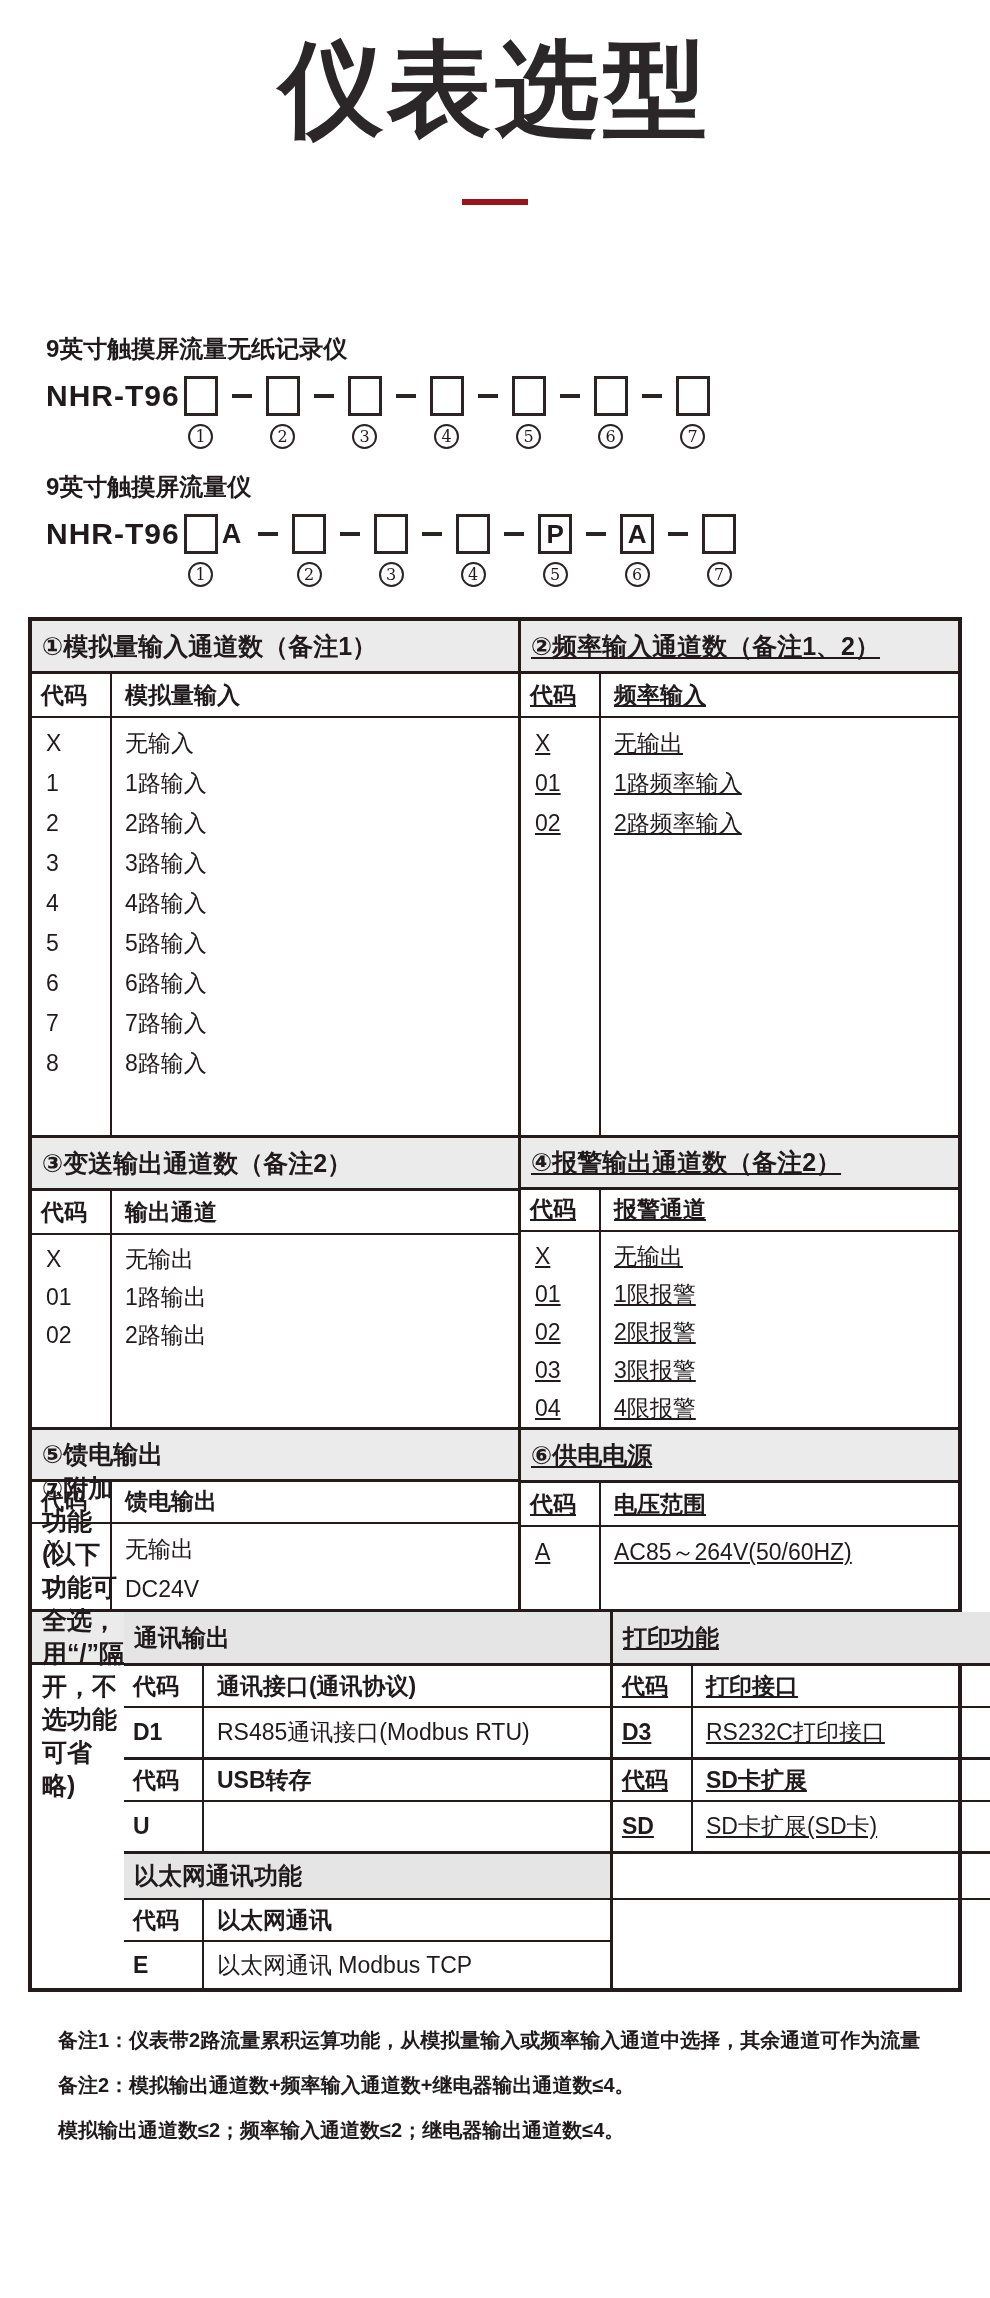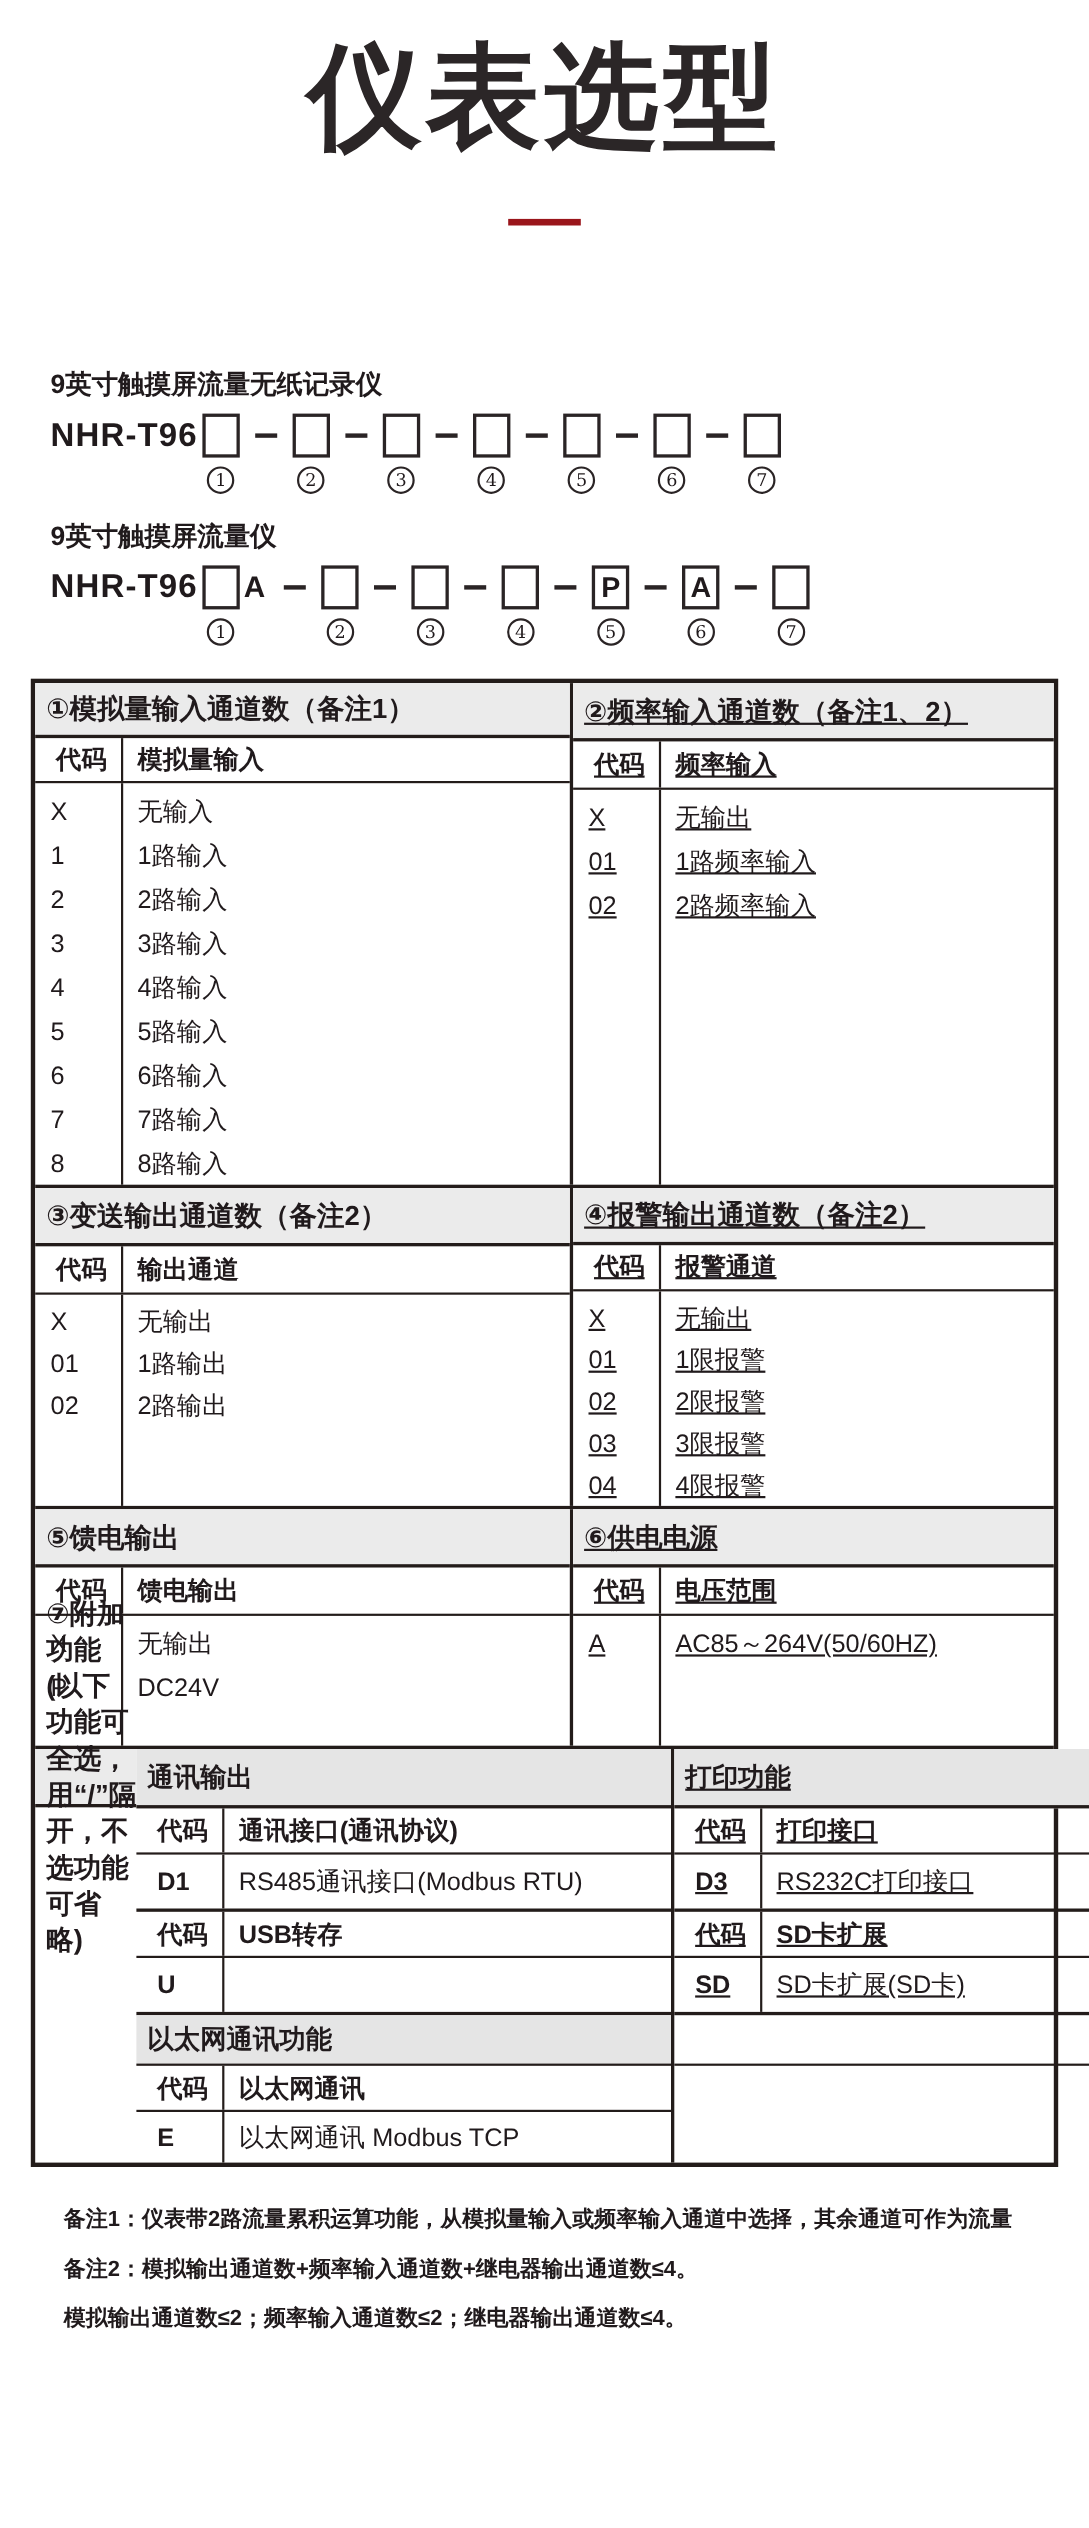--- a/index.html
+++ b/index.html
@@ -70,32 +70,32 @@
     display:flex;align-items:center;padding-left:10px;
     font-size:25px;font-weight:700;
   }
   .sec-head.full{width:100%;}
   .code-row{
     display:flex;height:44px;border-bottom:2px solid var(--bd);
     font-size:23px;font-weight:600;align-items:stretch;
   }
   .code-cell{
     width:80px;border-right:2px solid var(--bd);
-    display:flex;align-items:center;padding-left:19px;
+    display:flex;align-items:center;padding-left:9px;
   }
   .desc-cell{flex:1;display:flex;align-items:center;padding-left:13px;}
   .data-block{flex:1;display:flex;font-size:23px;font-weight:500;}
   .dcode{width:80px;border-right:2px solid var(--bd);padding:5px 0 0 14px;}
   .ddesc{flex:1;padding:5px 0 0 13px;}
   .dline{height:40px;line-height:40px;white-space:nowrap;}
   .s34 .dline{height:38px;line-height:38px;}
   
-  .s12{height:456px;}
+  .s12{height:514px;}
   .s34{height:292px;}
-  .s56{height:218px;}
+  .s56{height:182px;}
   .s7-cols{display:flex;flex:1;}
   .sub7{
     height:54px;border-bottom:3px solid var(--bd);
     display:flex;align-items:center;padding-left:10px;
     font-size:24px;font-weight:700;background:#e5e5e5;
   }
   .sub7.thin{height:46px;border-bottom:2px solid var(--bd);}
   .r7{display:flex;height:52px;border-bottom:3px solid var(--bd);
       font-size:23px;font-weight:500;align-items:stretch;}
   .r7 .code-cell{font-weight:600;}

